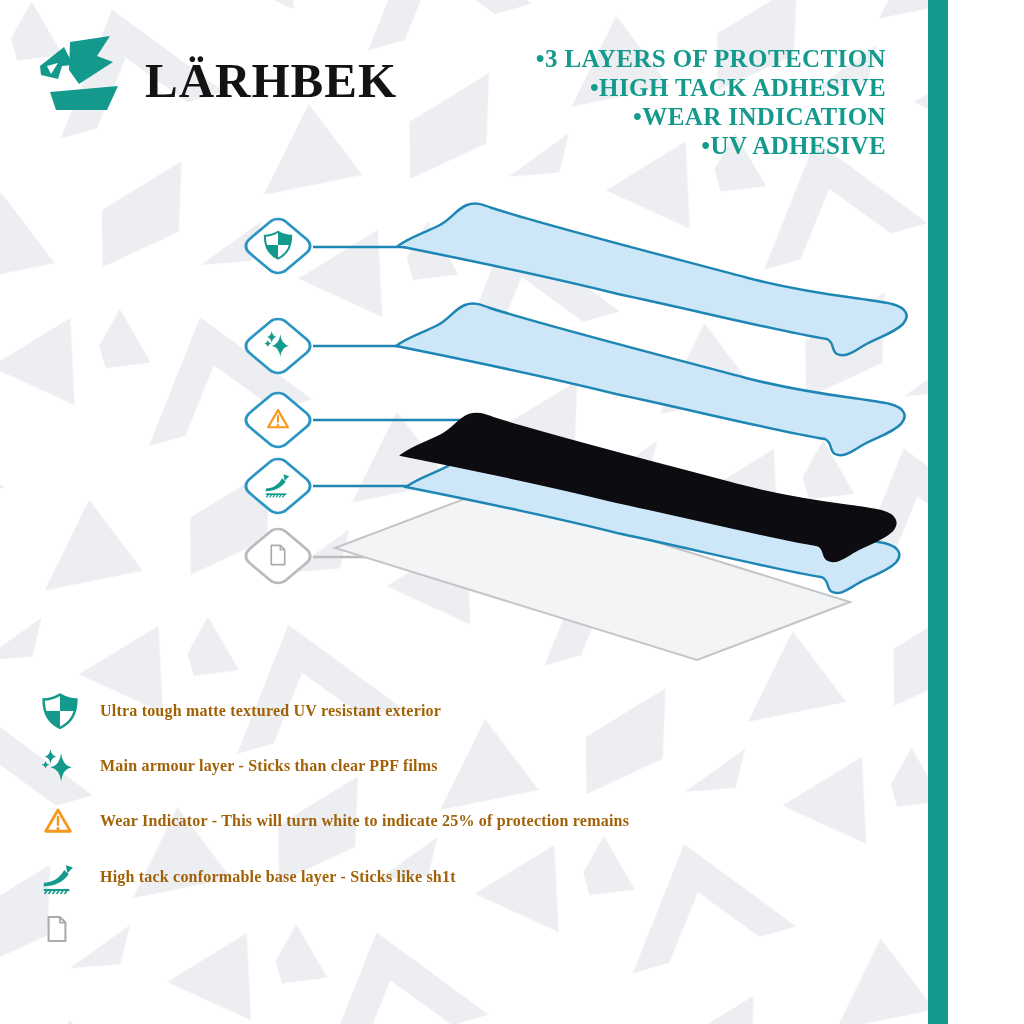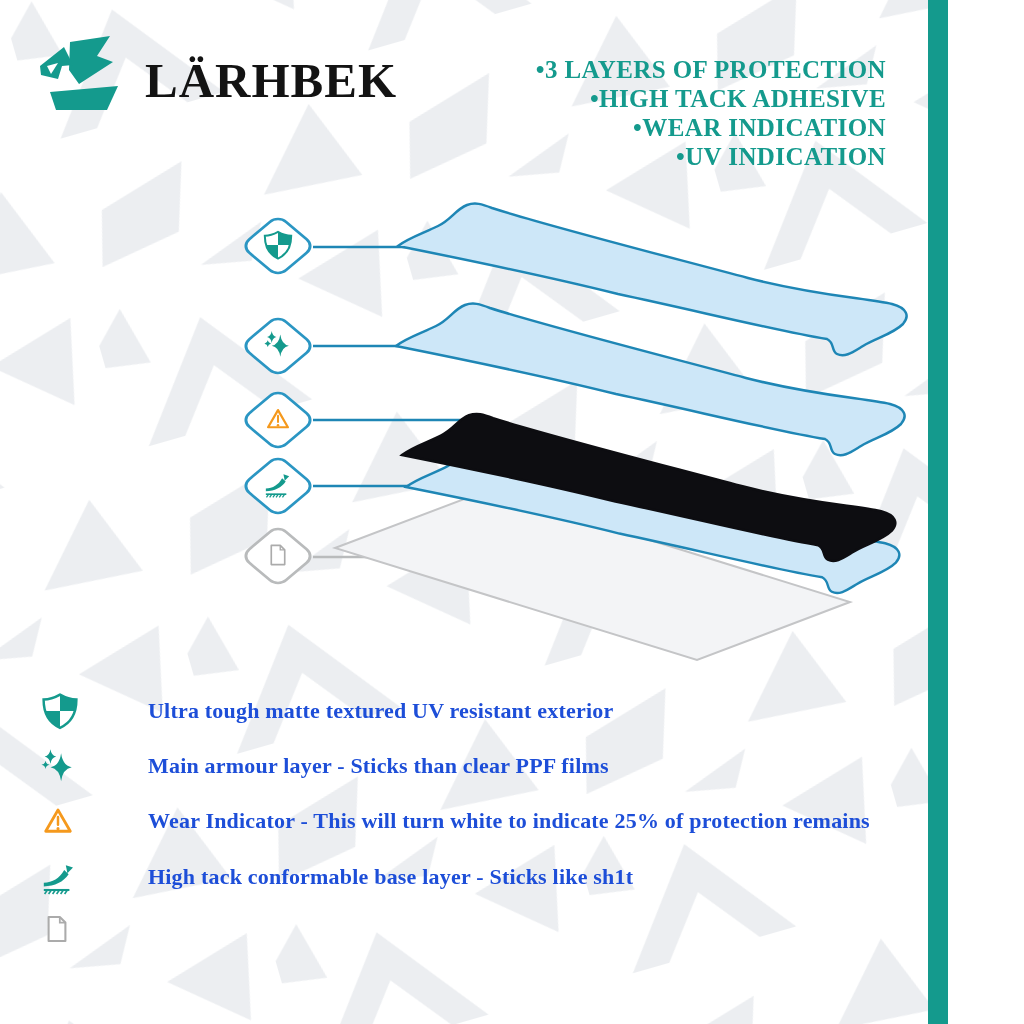--- a/index.html
+++ b/index.html
@@ -9,28 +9,28 @@
   }
   .diagram-svg{position:absolute;left:0;top:0;width:1024px;height:1024px;z-index:1;}
   .teal-bar{position:absolute;right:0;top:0;width:20px;height:1024px;background:#149A8D;z-index:3;}
   .logo{position:absolute;left:32px;top:34px;display:flex;align-items:center;gap:9px;z-index:2;}
   .logo .wordmark{
     font-size:49px;font-weight:bold;color:#131313;letter-spacing:1px;line-height:1;
     padding-top:6px;
   }
   .features{
     position:absolute;top:44px;right:62px;z-index:2;text-align:right;
-    color:#149A8D;font-weight:bold;font-size:25px;line-height:29px;letter-spacing:0.4px;margin-top:11px;
+    color:#149A8D;font-weight:bold;font-size:25px;line-height:29px;letter-spacing:0.4px;
   }
   .features div{white-space:nowrap;}
   .legend-row{
     position:absolute;left:100px;height:48px;display:flex;align-items:center;z-index:2;
   }
   .legend-row .legend-text{
-    font-size:22px;font-weight:bold;color:#1d4ed8;letter-spacing:0.2px;white-space:nowrap;margin-left:48px;
+    font-size:16px;font-weight:bold;color:#a16207;letter-spacing:0.2px;white-space:nowrap;
   }
 </style>
 </head>
 <body>
 
 <div class="canvas">
 
   <svg class="diagram-svg" viewBox="0 0 1024 1024" aria-hidden="true">
     <defs>
       <pattern id="bgpat" width="320" height="320" patternUnits="userSpaceOnUse" patternTransform="rotate(-16)">
@@ -147,21 +147,21 @@
       </g>
       <polygon points="13,32 24,29 17,40" fill="#ffffff"></polygon>
     </svg>
     <span class="wordmark">LÄRHBEK</span>
   </div>
 
   <div class="features">
     <div>•3 LAYERS OF PROTECTION</div>
     <div>•HIGH TACK ADHESIVE</div>
     <div>•WEAR INDICATION</div>
-    <div>•UV INDICATION</div>
+    <div>•UV ADHESIVE</div>
   </div>
 
   <div class="legend-row" style="top:687px">
     <span class="legend-text">Ultra tough matte textured UV resistant exterior</span>
   </div>
   <div class="legend-row" style="top:742px">
     <span class="legend-text">Main armour layer - Sticks than clear PPF films</span>
   </div>
   <div class="legend-row" style="top:797px">
     <span class="legend-text">Wear Indicator - This will turn white to indicate 25% of protection remains</span>

